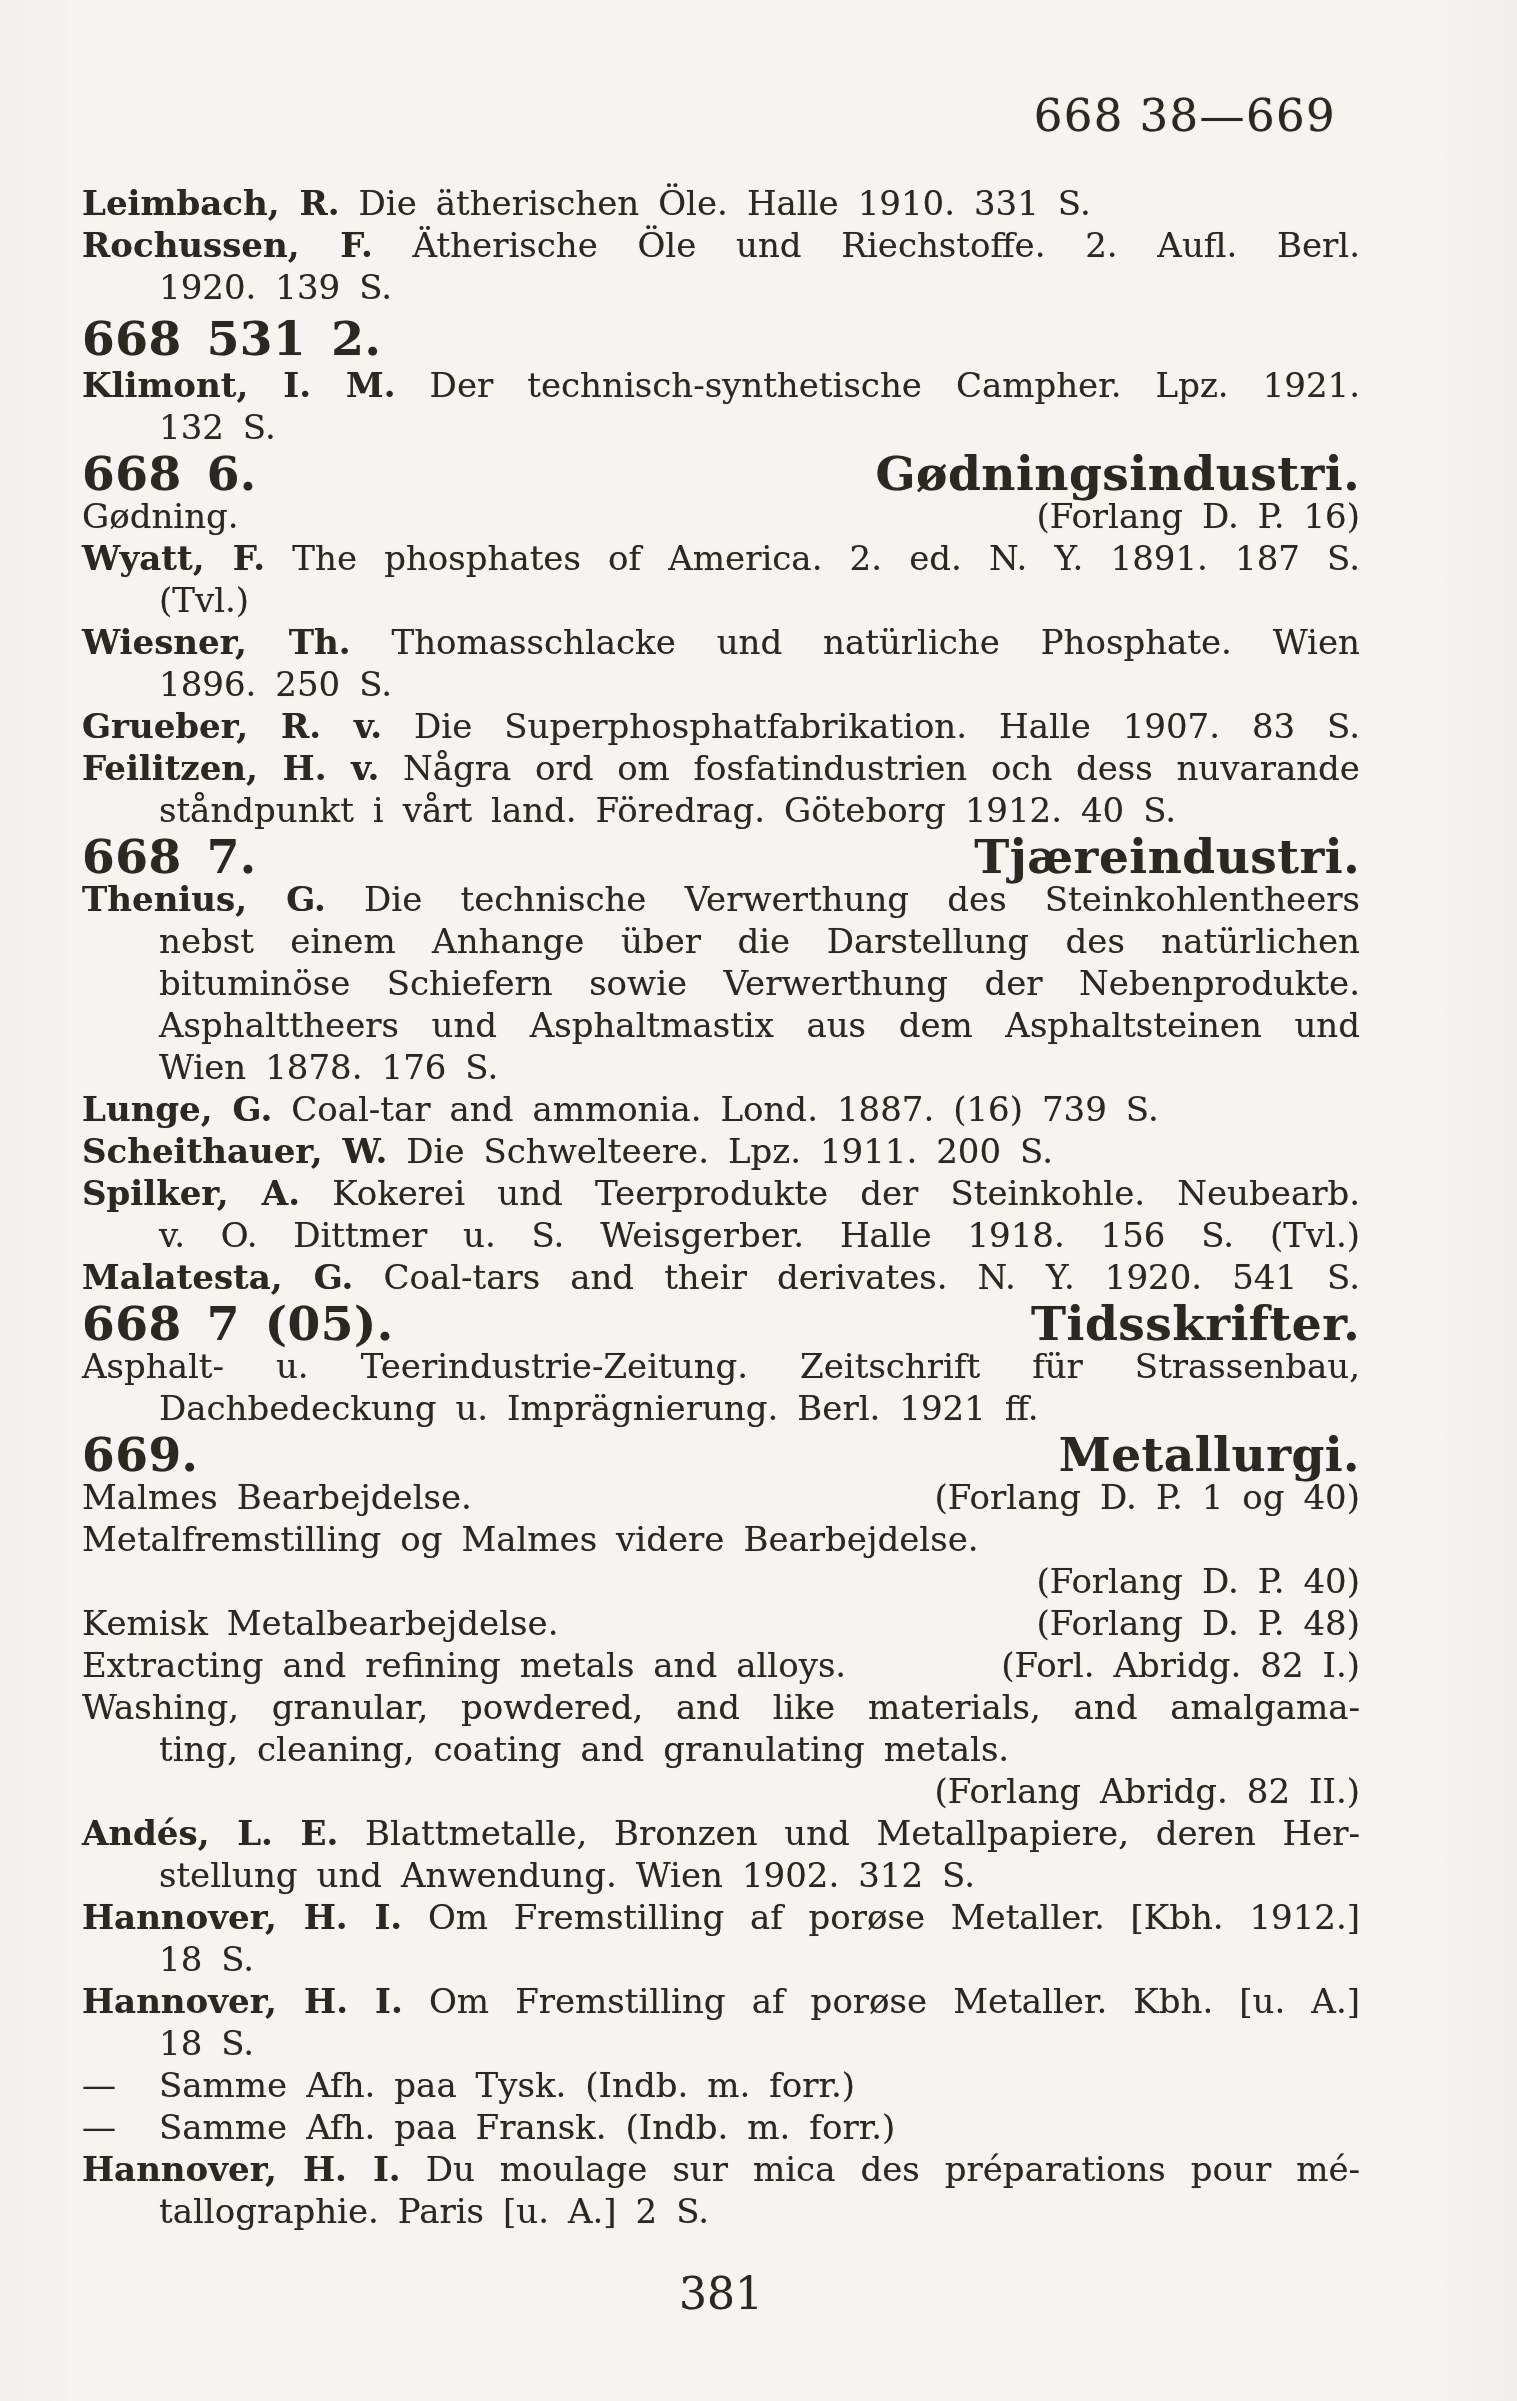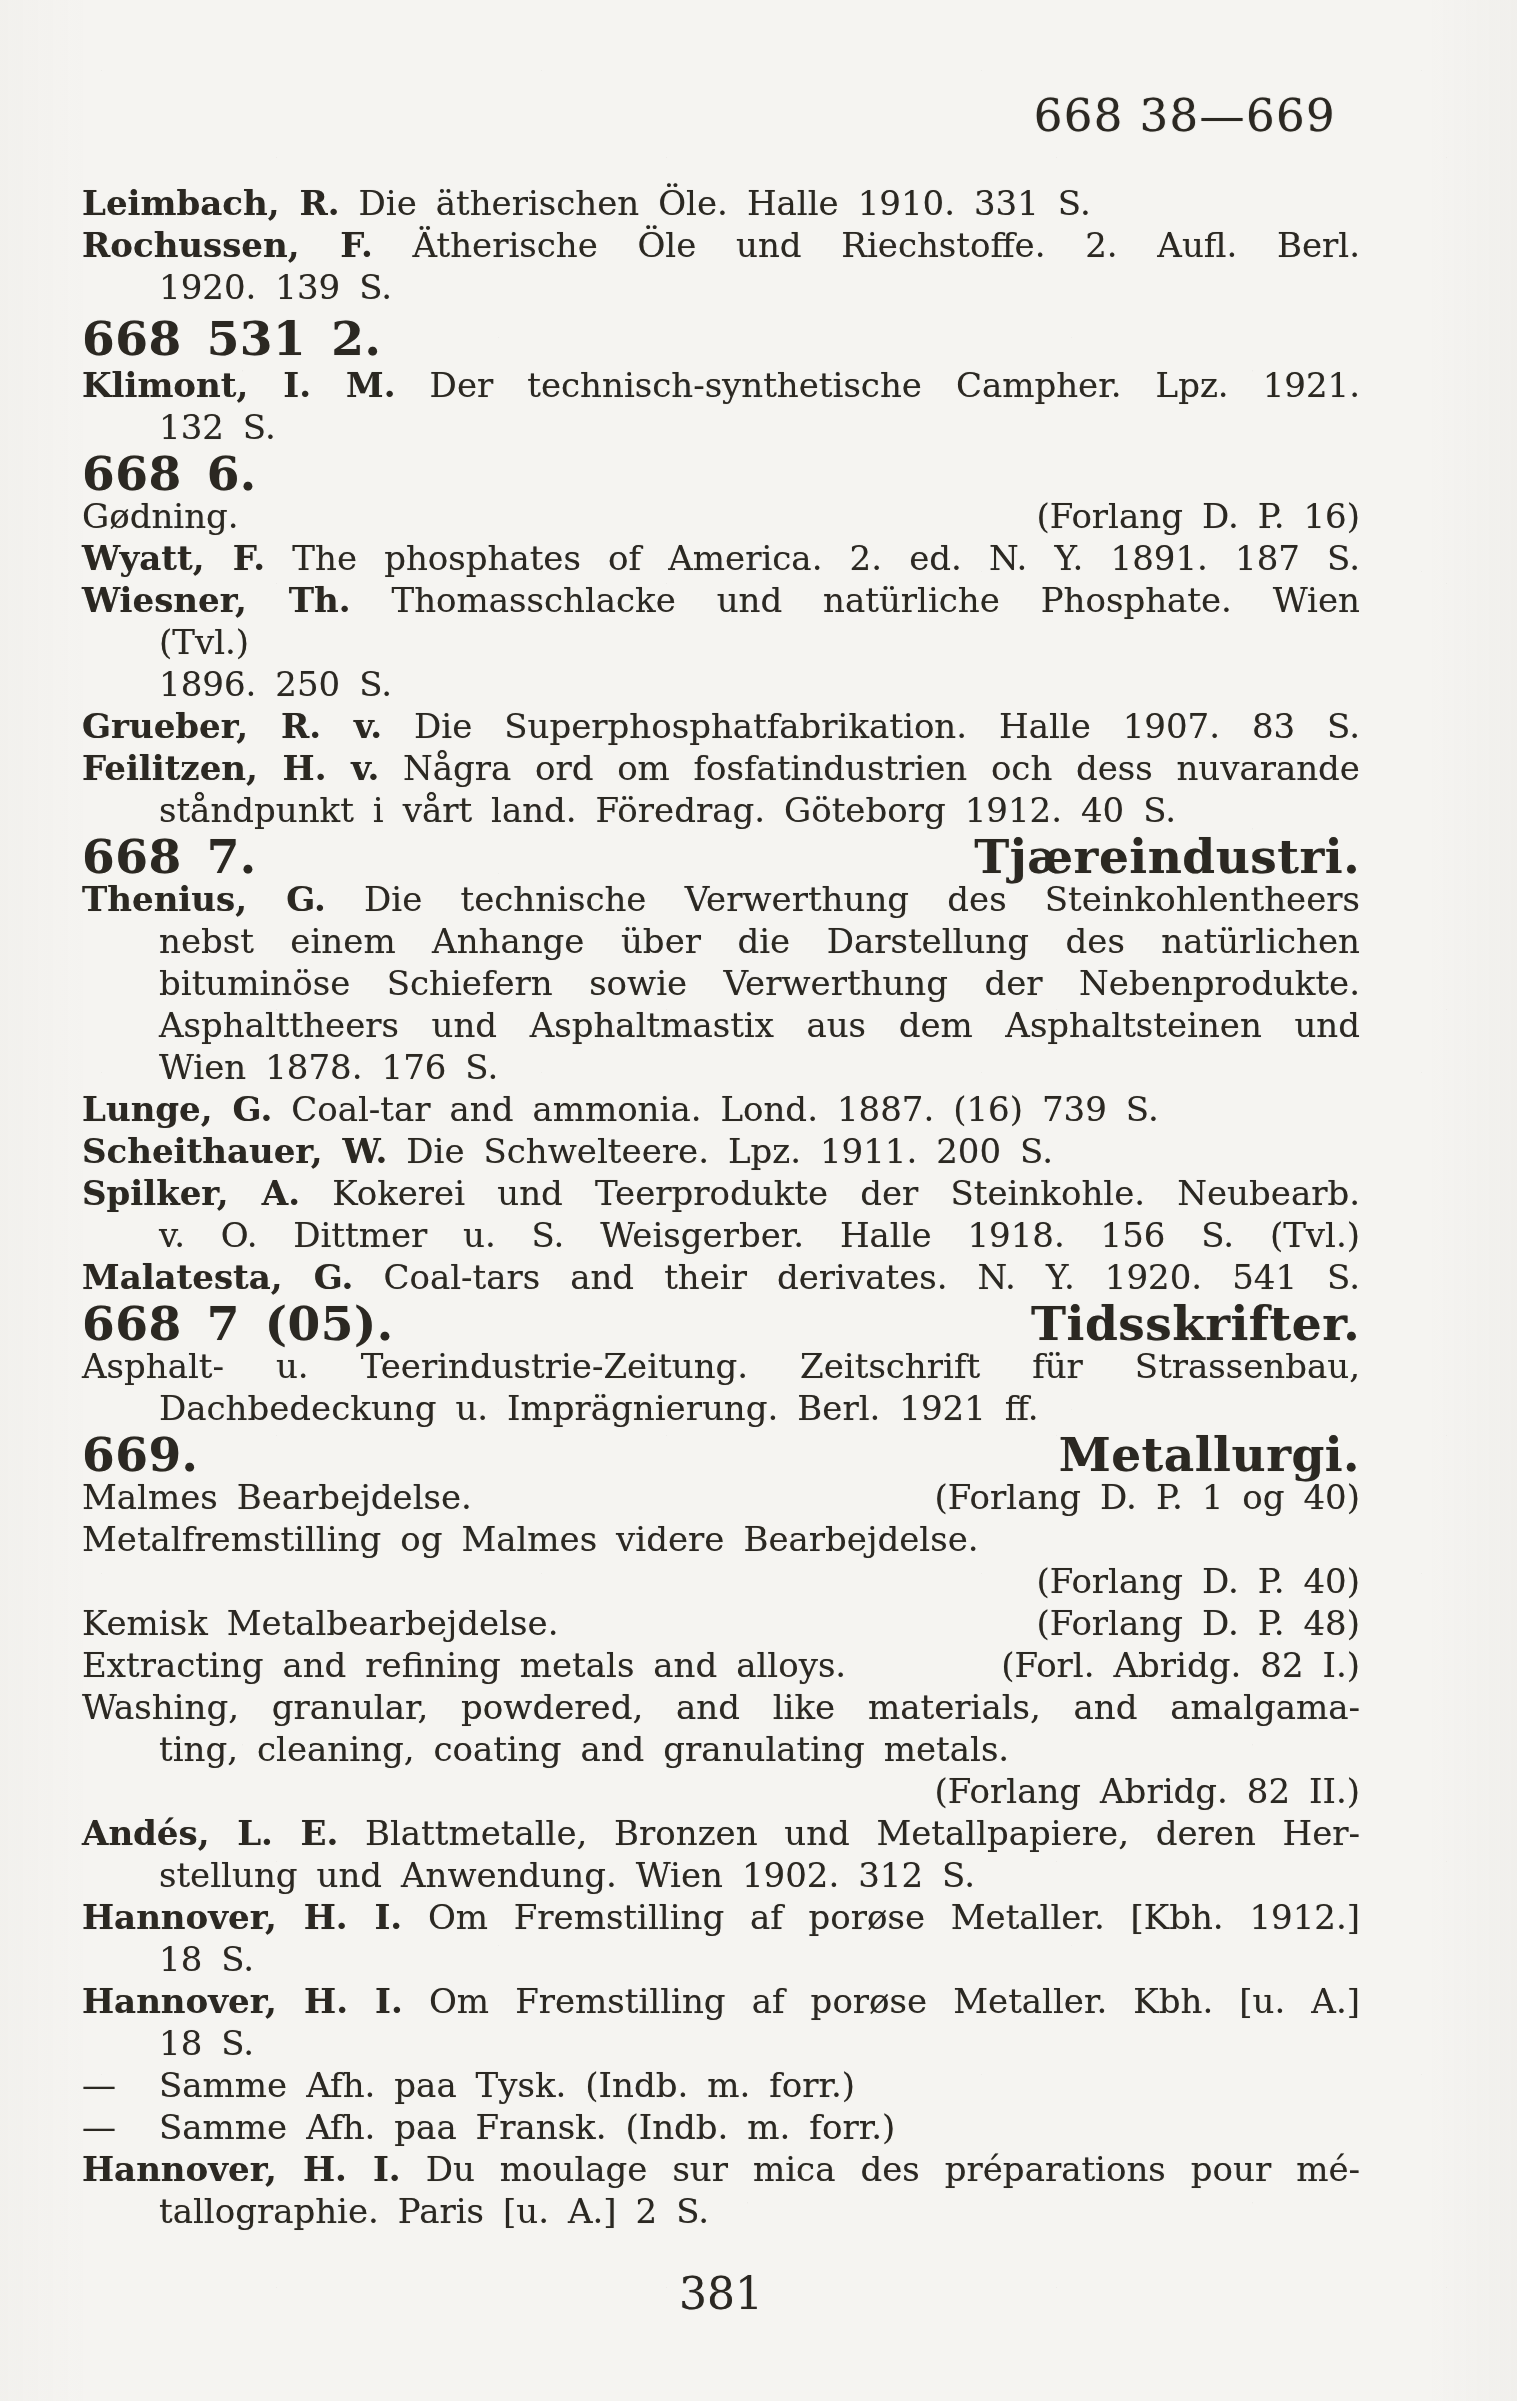--- a/index.html
+++ b/index.html
@@ -59,28 +59,29 @@
 
   <div class="lines">
       <div class="line entry"><span class="b">Leimbach, R.</span><span> Die ätherischen Öle. Halle 1910. 331 S.</span></div>
       <div class="line entry j"><span class="b">Rochussen, F.</span><span> Ätherische Öle und Riechstoffe. 2. Aufl. Berl.</span></div>
       <div class="line cont"><span>1920. 139 S.</span></div>
       <div class="line solo"><span class="b">668 531 2.</span></div>
       <div class="line entry j"><span class="b">Klimont, I. M.</span><span> Der technisch-synthetische Campher. Lpz. 1921.</span></div>
       <div class="line cont"><span>132 S.</span></div>
       <div class="line section">
         <span class="b">668 6.</span>
+        <span class="b">Gødningsindustri.</span>
       </div>
       <div class="line split">
         <span>Gødning.</span>
         <span>(Forlang D. P. 16)</span>
       </div>
       <div class="line entry j"><span class="b">Wyatt, F.</span><span> The phosphates of America. 2. ed. N. Y. 1891. 187 S.</span></div>
+      <div class="line cont"><span>(Tvl.)</span></div>
       <div class="line entry j"><span class="b">Wiesner, Th.</span><span> Thomasschlacke und natürliche Phosphate. Wien</span></div>
-      <div class="line cont"><span>(Tvl.)</span></div>
       <div class="line cont"><span>1896. 250 S.</span></div>
       <div class="line entry j"><span class="b">Grueber, R. v.</span><span> Die Superphosphatfabrikation. Halle 1907. 83 S.</span></div>
       <div class="line entry j"><span class="b">Feilitzen, H. v.</span><span> Några ord om fosfatindustrien och dess nuvarande</span></div>
       <div class="line cont"><span>ståndpunkt i vårt land. Föredrag. Göteborg 1912. 40 S.</span></div>
       <div class="line section">
         <span class="b">668 7.</span>
         <span class="b">Tjæreindustri.</span>
       </div>
       <div class="line entry j"><span class="b">Thenius, G.</span><span> Die technische Verwerthung des Steinkohlentheers</span></div>
       <div class="line cont j"><span>nebst einem Anhange über die Darstellung des natürlichen</span></div>

